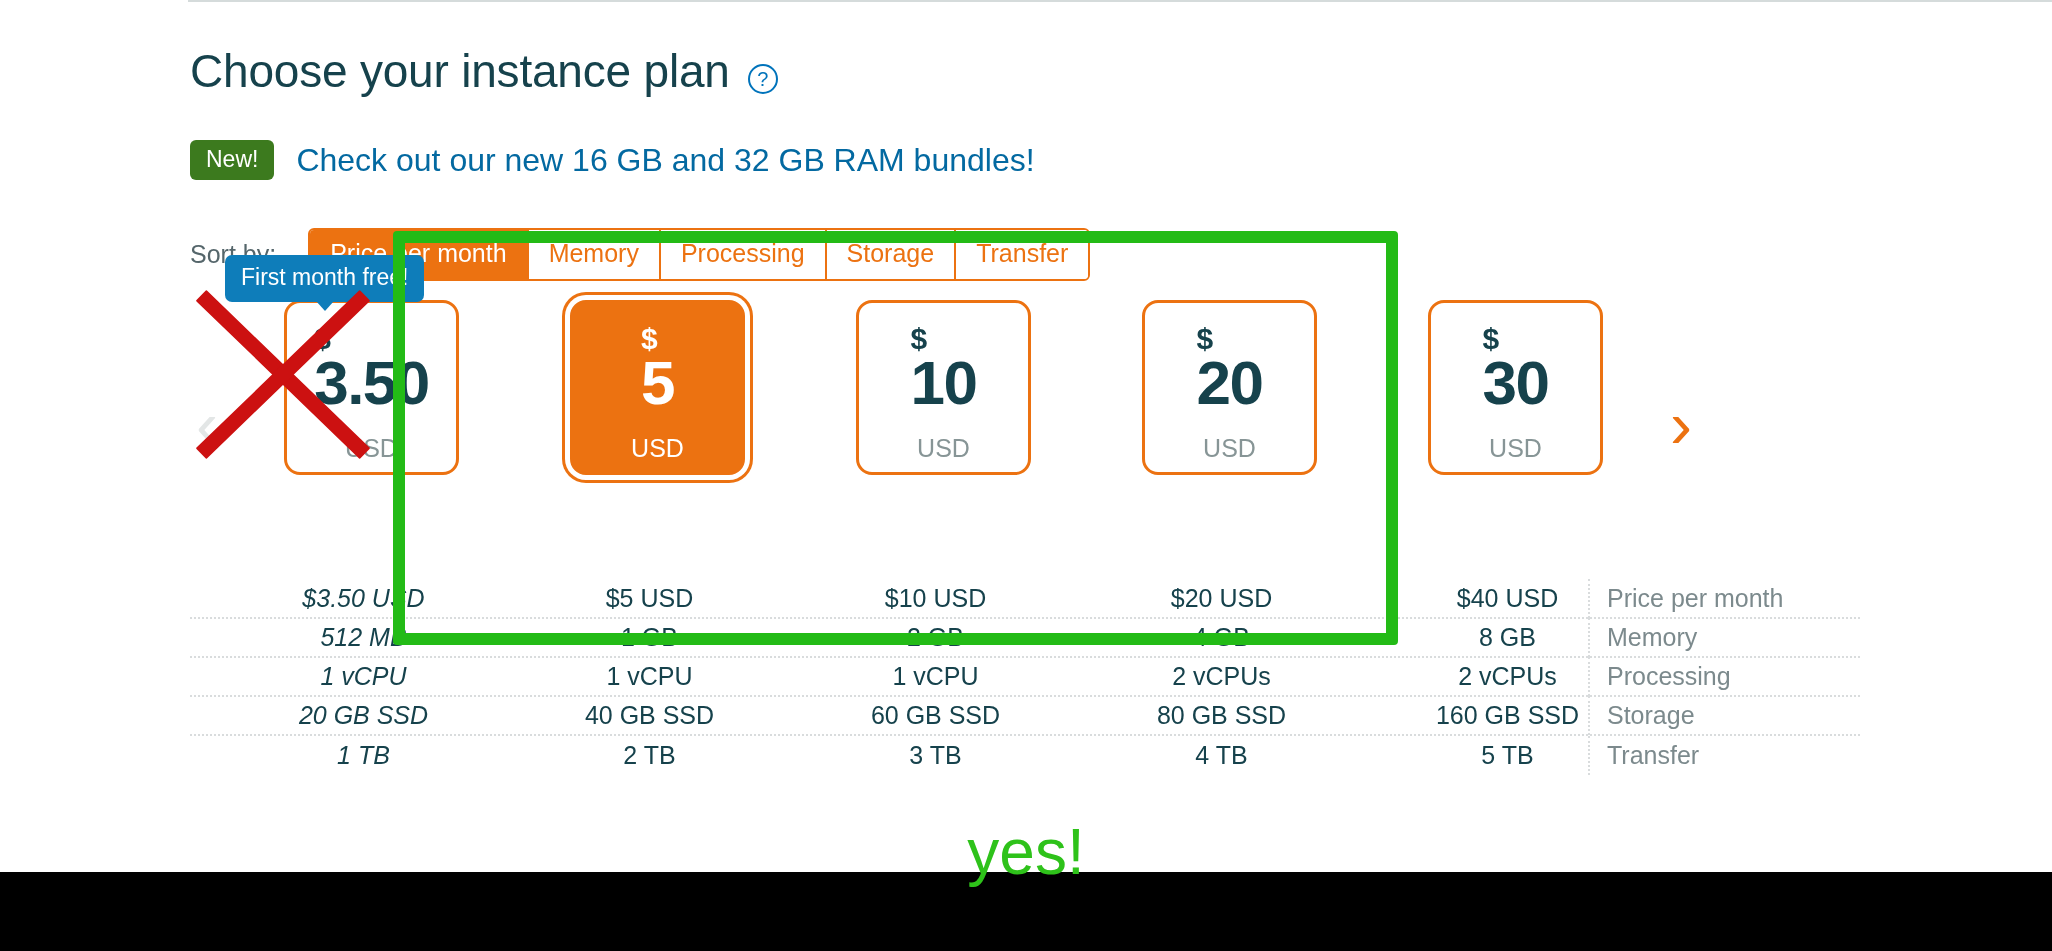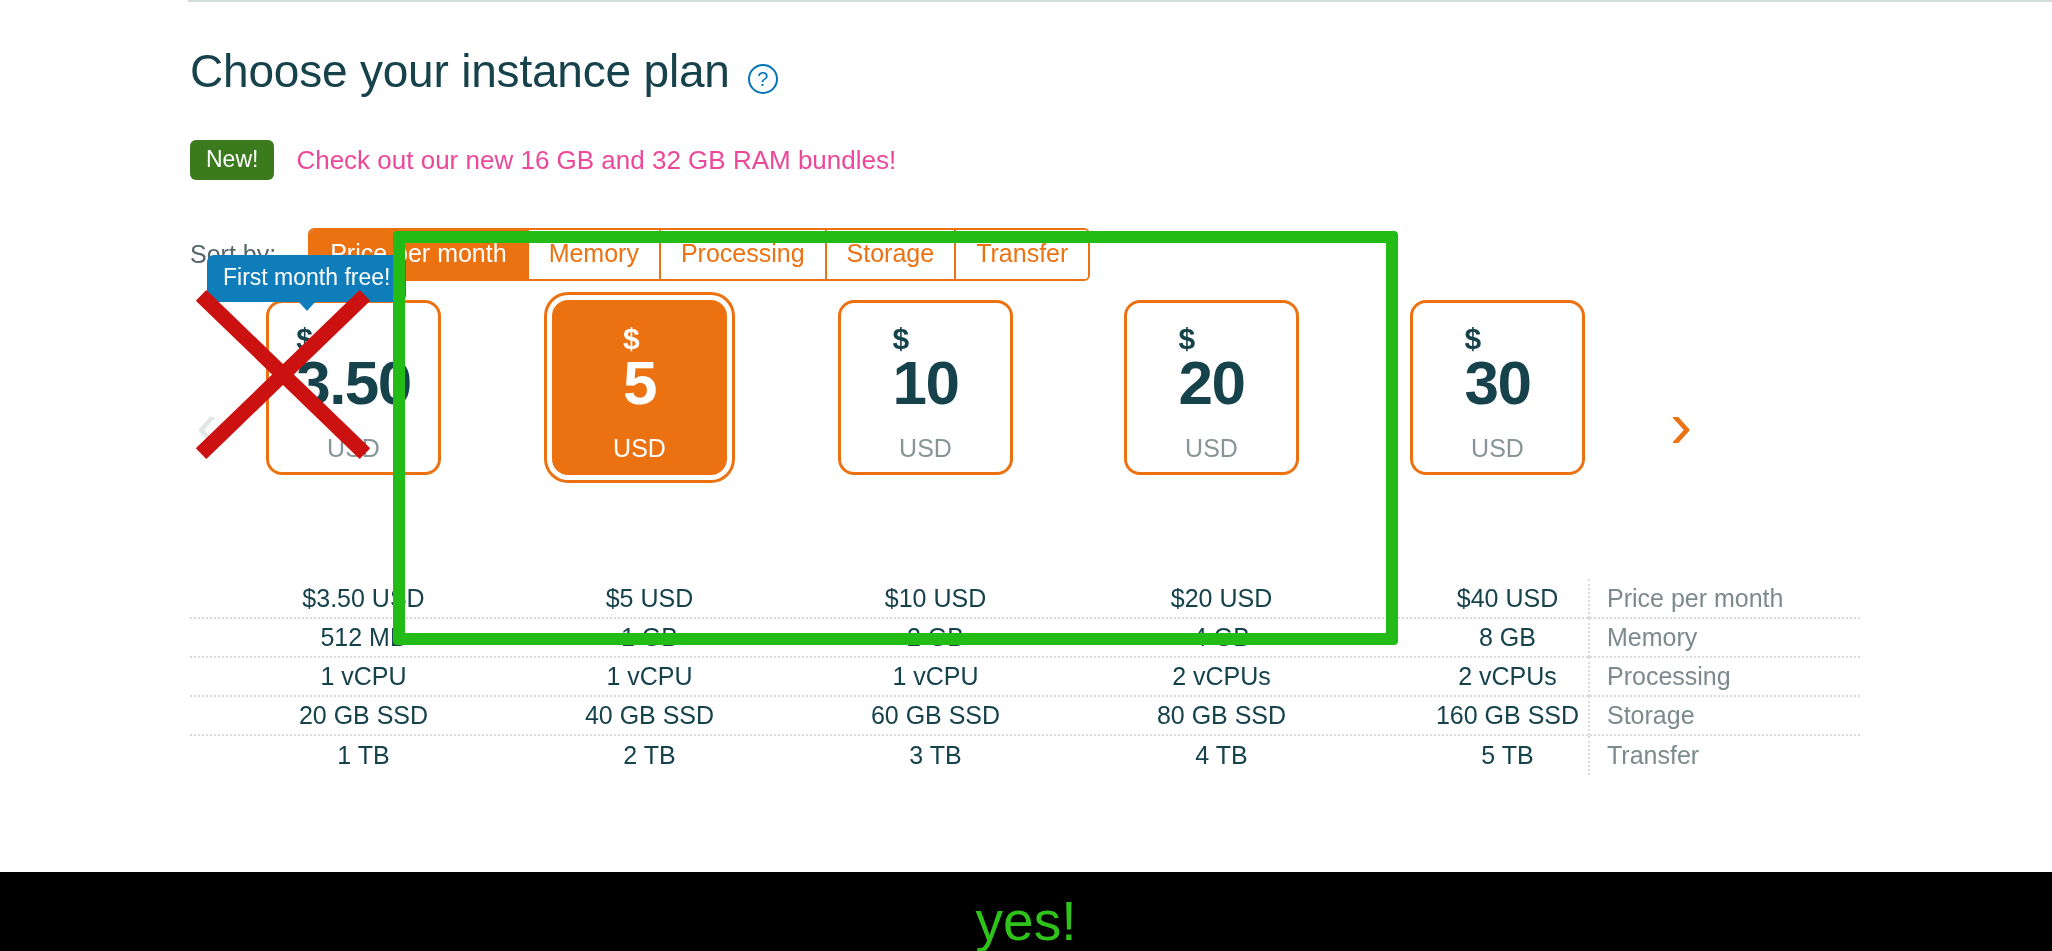--- a/index.html
+++ b/index.html
@@ -66,22 +66,22 @@
   .new-badge {
     background: #3c7a1e;
     color: #ffffff;
     font-size: 23px;
     border-radius: 6px;
     padding: 8px 16px 9px 16px;
     line-height: 1;
     white-space: nowrap;
   }
   .new-text {
-    font-size: 26px;
-    color: #ec4899;
+    font-size: 32px;
+    color: #0369a1;
     white-space: nowrap;
   }
 
   
   .sort-row {
     position: absolute;
     left: 190px; top: 228px;
     display: flex;
     align-items: center;
   }
@@ -128,21 +128,21 @@
     line-height: 1;
     font-weight: 300;
     user-select: none;
     cursor: pointer;
   }
   .chev-left  { left: 6px;   color: #e3e6e6; }
   .chev-right { left: 1480px; color: #ec7211; font-weight: 400; }
 
   .cards {
     position: absolute;
-    left: 76px; top: 0px;
+    left: 94px; top: 0px;
     display: flex;
     gap: 111px;
   }
   .card-col {
     width: 175px;
     display: flex;
     flex-direction: column;
     align-items: center;
   }
   .plan-card {
@@ -228,21 +228,21 @@
   }
   .spec-row:last-child { border-bottom: none; }
   .spec-cell {
     width: 175px;
     margin-left: 111px;
     text-align: center;
     font-size: 25px;
     color: #16424c;
     white-space: nowrap;
   }
-  .spec-cell:first-child { margin-left: 86px; }
+  .spec-cell:first-child { margin-left: 86px; font-style: italic; }
   .spec-rowlabel {
     position: absolute;
     left: 1398px;
     font-size: 25px;
     color: #7c8a8d;
     white-space: nowrap;
     padding-left: 17px;
     border-left: 2px dotted #d9dcdd;
     height: 39px;
     display: flex;
@@ -283,24 +283,24 @@
   
   .bottom-bar {
     position: absolute;
     left: 0; top: 872px;
     width: 2052px; height: 79px;
     background: #000000;
     z-index: 12;
   }
   .yes-caption {
     position: absolute;
-    left: 0; top: 894px;
+    left: 0; top: 820px;
     width: 2052px;
     text-align: center;
-    font-size: 55px;
+    font-size: 64px;
     color: #2ec21a;
     line-height: 1;
     z-index: 13;
     font-weight: 400;
   }
 </style>
 </head>
 <body>
 
 <div id="root">

